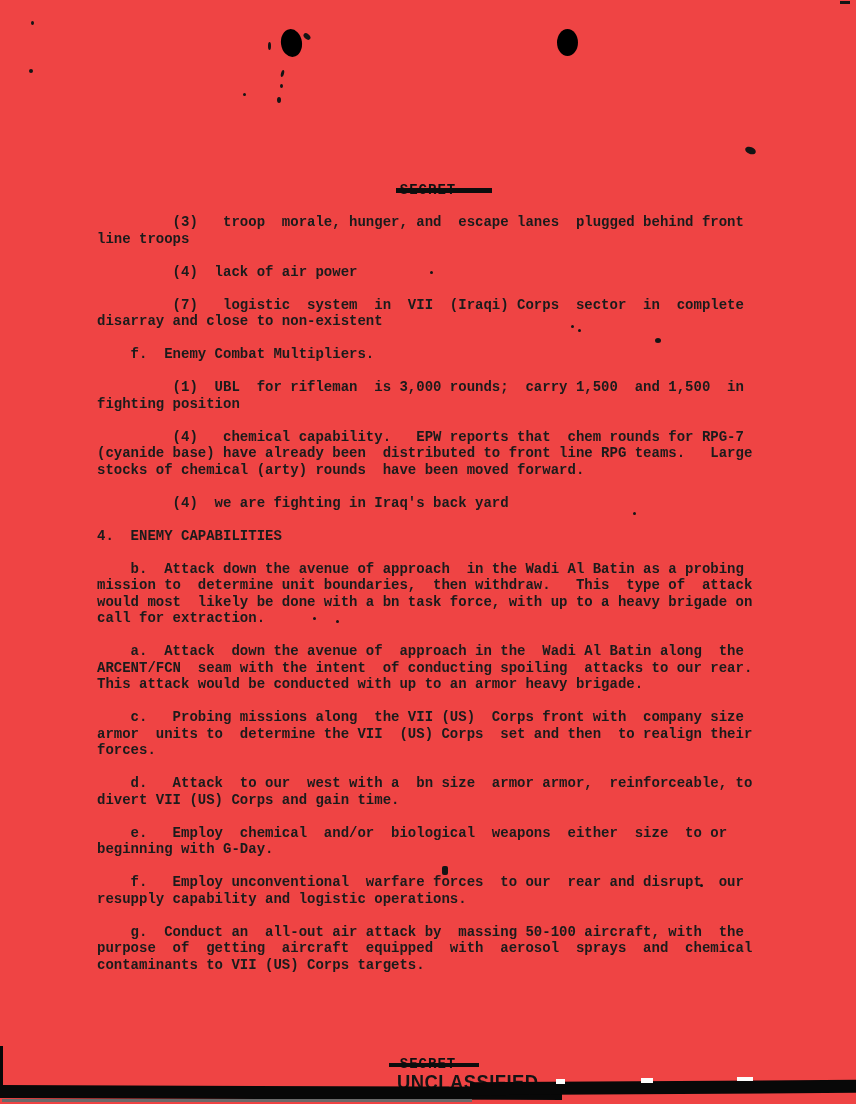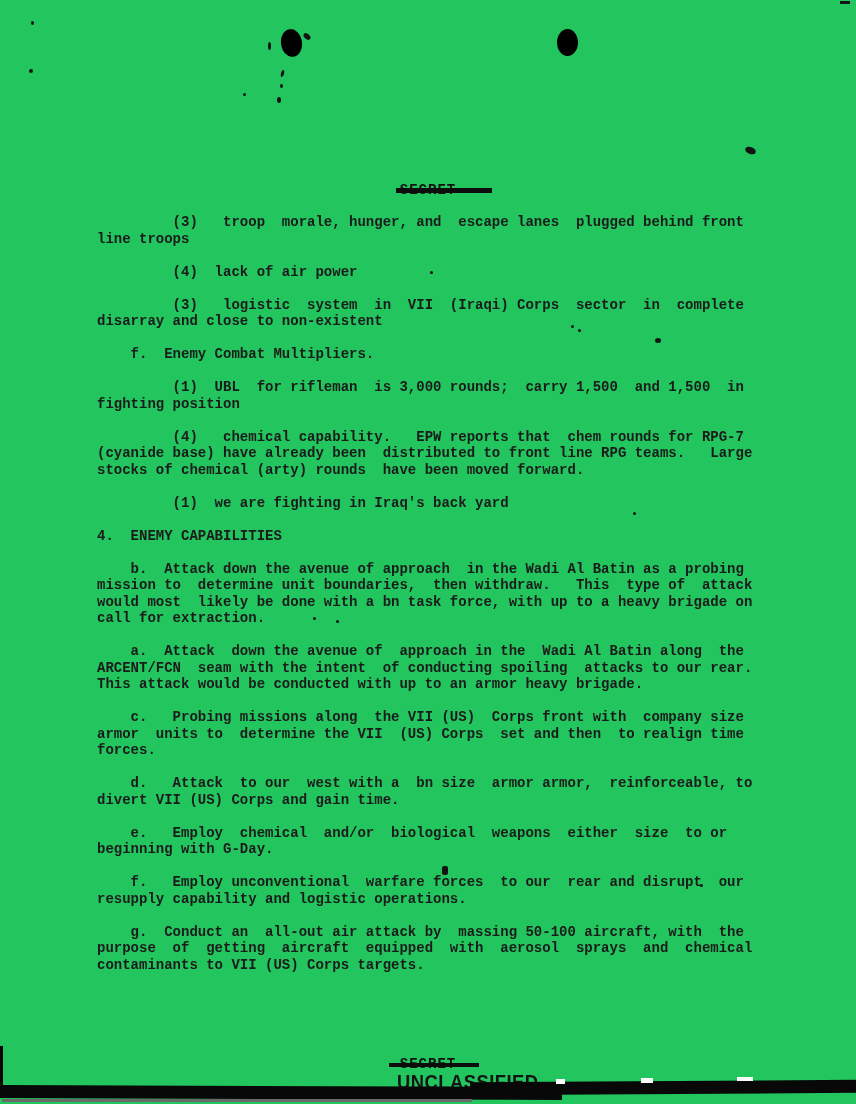--- a/index.html
+++ b/index.html
@@ -1,20 +1,20 @@
 <!DOCTYPE html>
 <html><head>
 <meta charset="utf-8">
 <style>
   html,body { margin:0; padding:0; background:#e8e8e8; }
   .page {
     position:relative;
     width:856px; height:1104px;
     margin:0 auto;
-    background:#22c55e;
+    background:#ef4444;
     overflow:hidden;
     font-family:"Liberation Mono","DejaVu Sans Mono",monospace;
     color:#161616;
   }
 
   
   .secret-line { position:absolute; left:0; width:856px; text-align:center; }
   .secret-word {
     display:inline-block;
     font-family:"Liberation Mono","DejaVu Sans Mono",monospace;
@@ -74,39 +74,39 @@
 
   <div class="secret-line" style="top:181px;">
     <span class="secret-word">SECRET</span>
   </div>
   <div class="strike-bar" style="left:396px; top:188px; width:96px; height:5px;"></div>
 
   <div class="body-text">
     <div class="para">         (3)   troop  morale, hunger, and  escape lanes  plugged behind front
 line troops</div>
     <div class="para">         (4)  lack of air power</div>
-    <div class="para">         (3)   logistic  system  in  VII  (Iraqi) Corps  sector  in  complete
+    <div class="para">         (7)   logistic  system  in  VII  (Iraqi) Corps  sector  in  complete
 disarray and close to non-existent</div>
     <div class="para">    f.  Enemy Combat Multipliers.</div>
     <div class="para">         (1)  UBL  for rifleman  is 3,000 rounds;  carry 1,500  and 1,500  in
 fighting position</div>
     <div class="para">         (4)   chemical capability.   EPW reports that  chem rounds for RPG-7
 (cyanide base) have already been  distributed to front line RPG teams.   Large
 stocks of chemical (arty) rounds  have been moved forward.</div>
-    <div class="para">         (1)  we are fighting in Iraq's back yard</div>
+    <div class="para">         (4)  we are fighting in Iraq's back yard</div>
     <div class="para">4.  ENEMY CAPABILITIES</div>
     <div class="para">    b.  Attack down the avenue of approach  in the Wadi Al Batin as a probing
 mission to  determine unit boundaries,  then withdraw.   This  type of  attack
 would most  likely be done with a bn task force, with up to a heavy brigade on
 call for extraction.</div>
     <div class="para">    a.  Attack  down the avenue of  approach in the  Wadi Al Batin along  the
 ARCENT/FCN  seam with the intent  of conducting spoiling  attacks to our rear.
 This attack would be conducted with up to an armor heavy brigade.</div>
     <div class="para">    c.   Probing missions along  the VII (US)  Corps front with  company size
-armor  units to  determine the VII  (US) Corps  set and then  to realign time
+armor  units to  determine the VII  (US) Corps  set and then  to realign their
 forces.</div>
     <div class="para">    d.   Attack  to our  west with a  bn size  armor armor,  reinforceable, to
 divert VII (US) Corps and gain time.</div>
     <div class="para">    e.   Employ  chemical  and/or  biological  weapons  either  size  to or
 beginning with G-Day.</div>
     <div class="para">    f.   Employ unconventional  warfare forces  to our  rear and disrupt  our
 resupply capability and logistic operations.</div>
     <div class="para">    g.  Conduct an  all-out air attack by  massing 50-100 aircraft, with  the
 purpose  of  getting  aircraft  equipped  with  aerosol  sprays  and  chemical
 contaminants to VII (US) Corps targets.</div>

